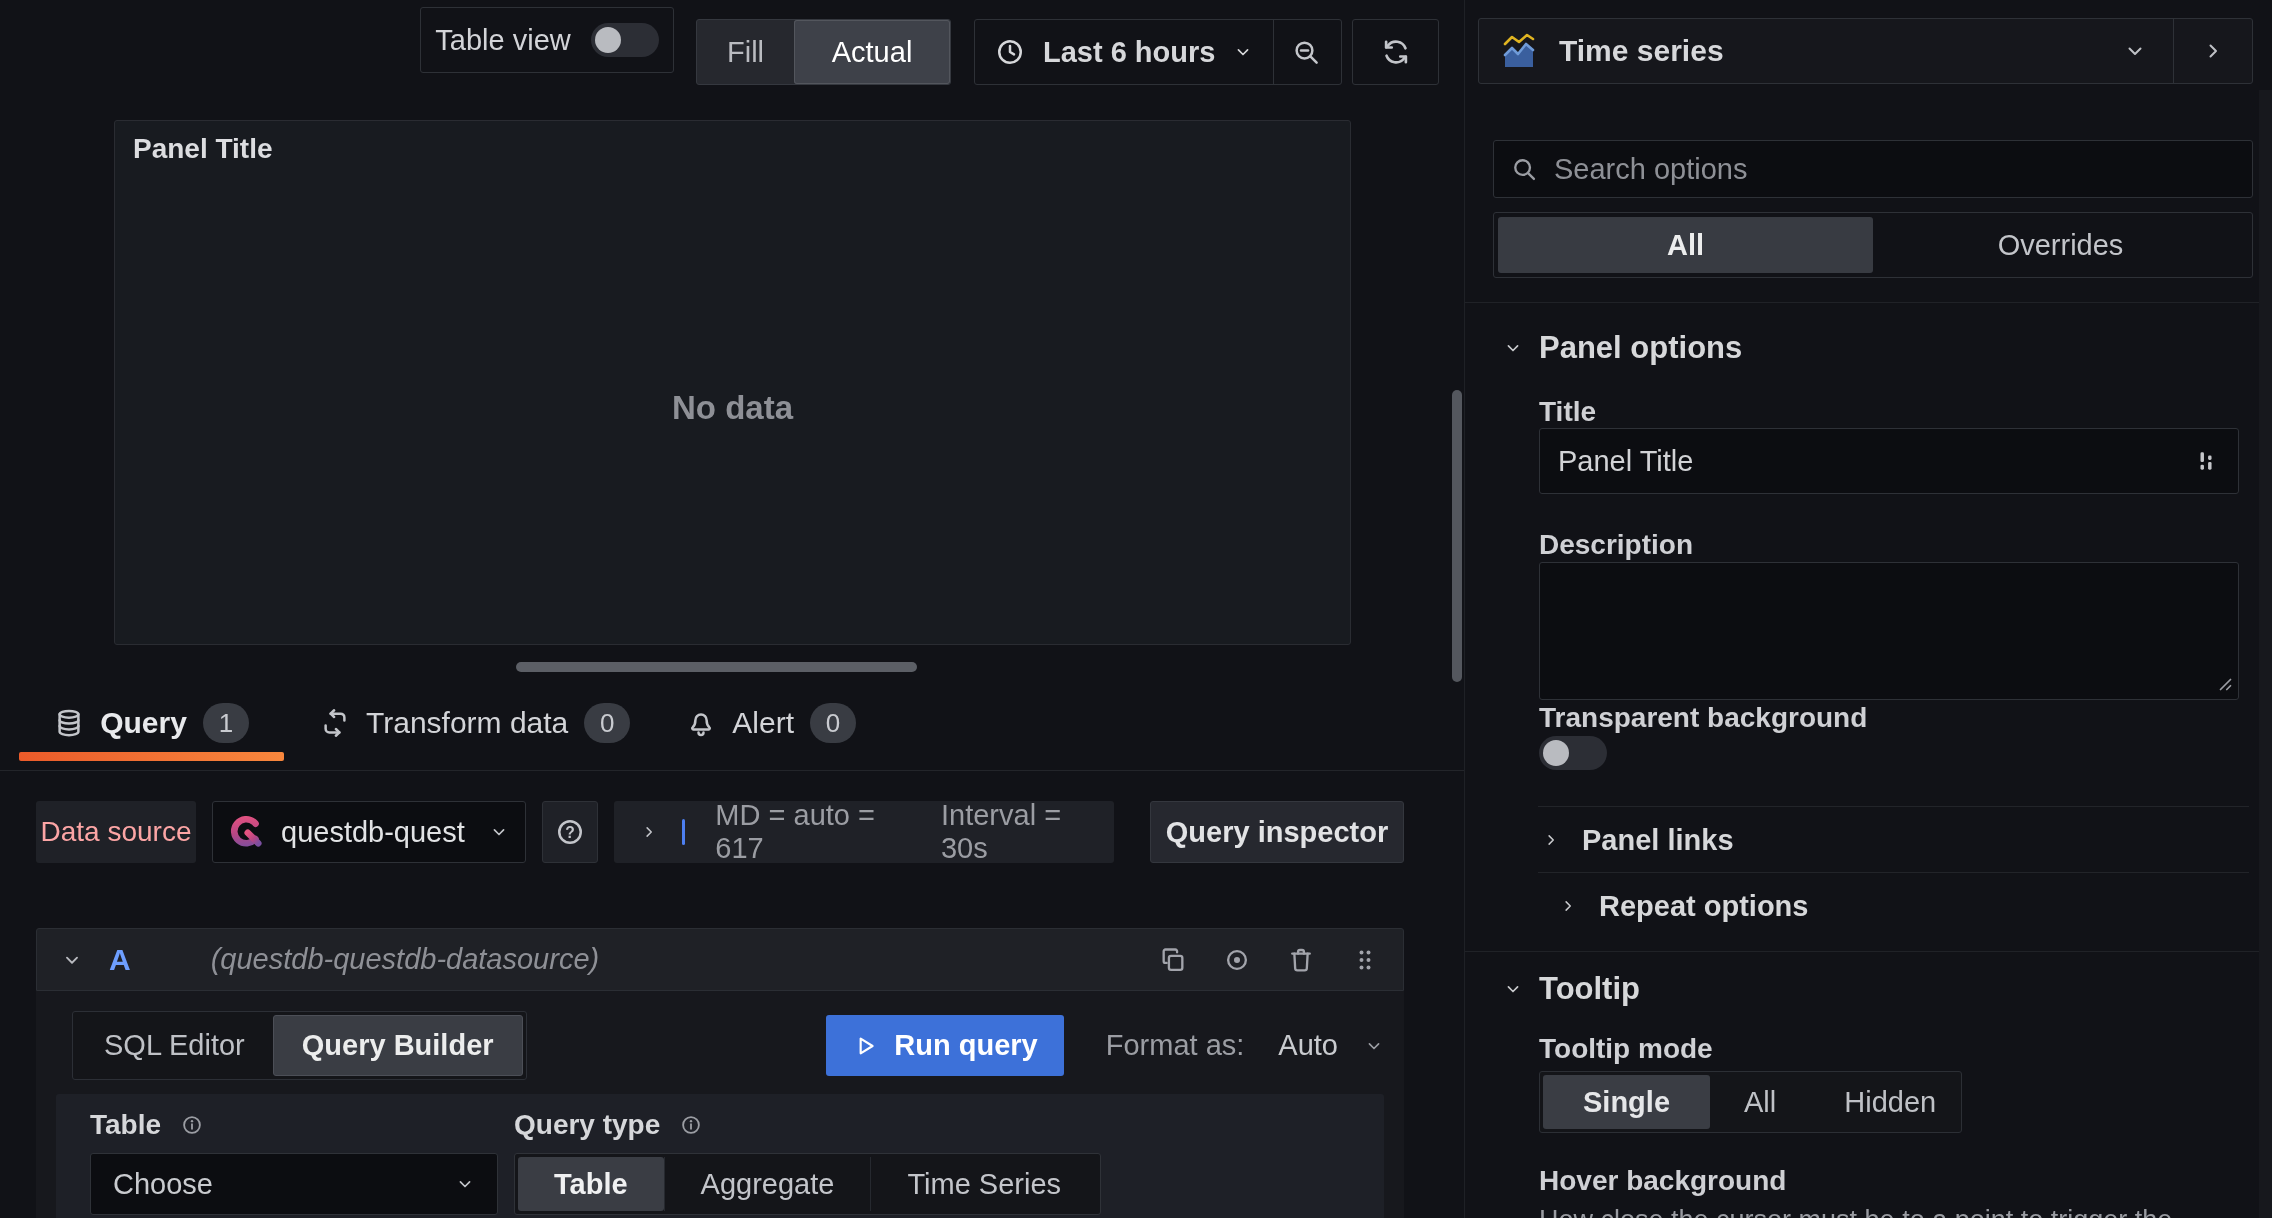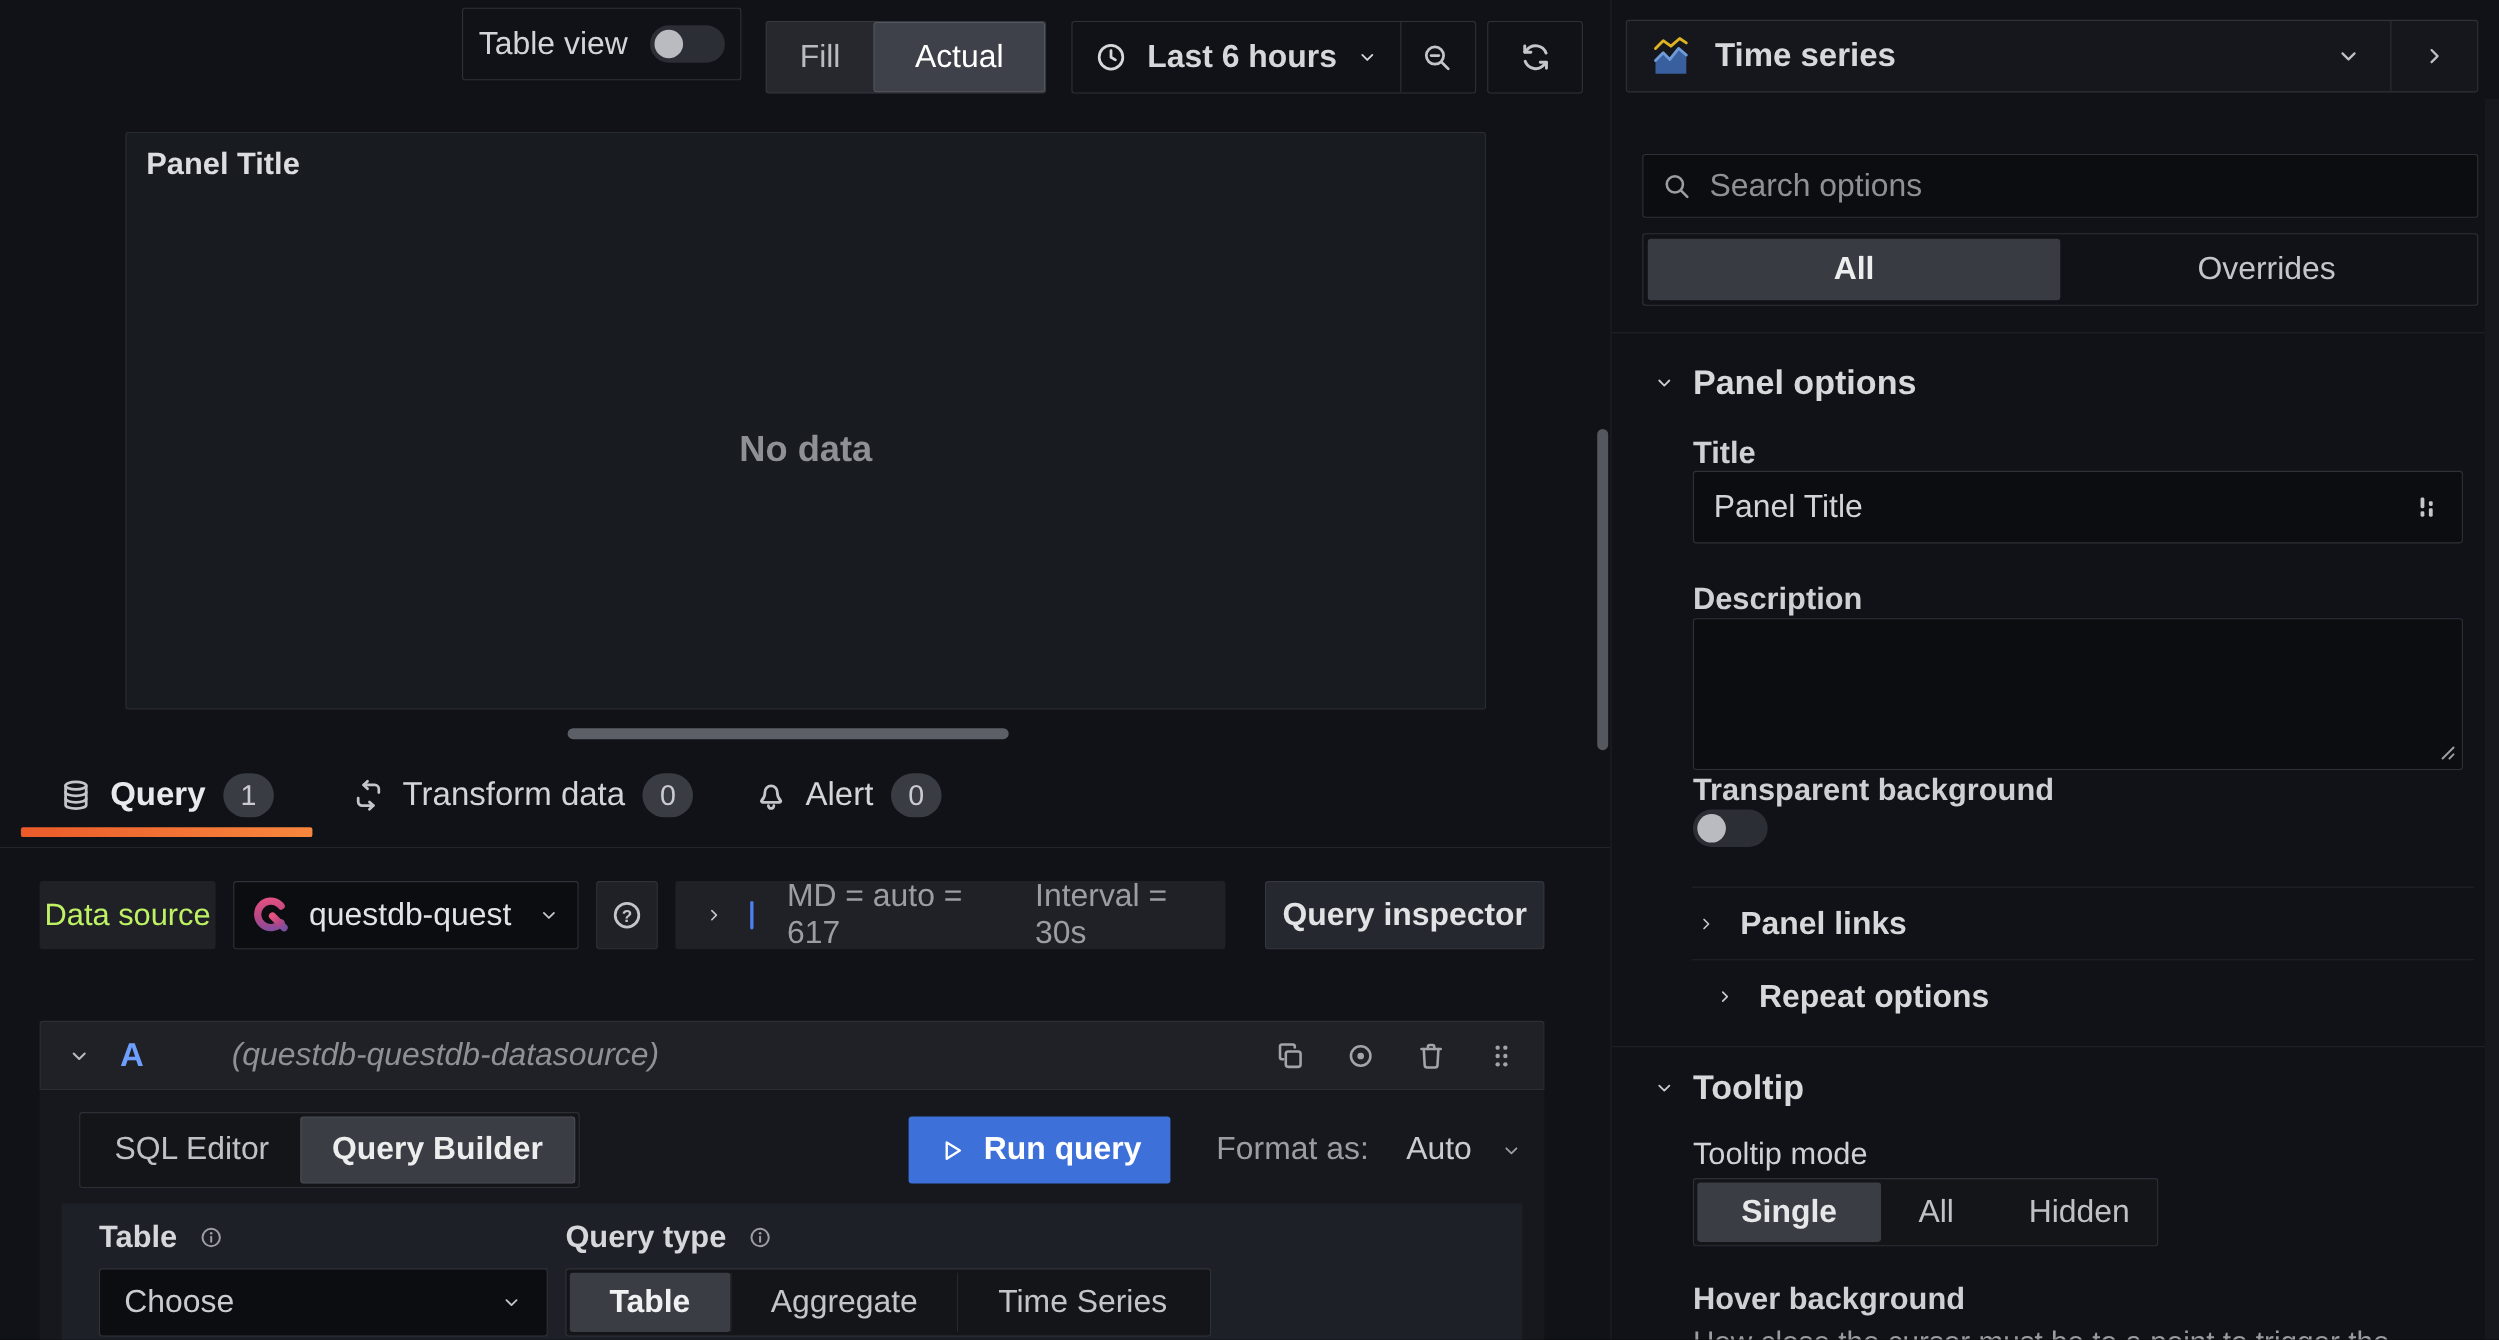--- a/index.html
+++ b/index.html
@@ -45,21 +45,21 @@
   .tab.alert{margin-left:16px;padding:0 20px;gap:16px}
   .badge{background:#393c43;border-radius:20px;min-width:46px;height:40px;display:flex;align-items:center;
          justify-content:center;font-size:26px;font-weight:400;color:#c9cbd0;padding:0 14px}
   .tab-underline{left:19px;top:752px;width:265px;height:9px;border-radius:2px;
                  background:linear-gradient(90deg,#eb5b2a,#f8873d)}
   .tabs-divider{left:0;top:770px;width:1464px;height:1px;background:#23252a}
 
   
   .ds-row{left:36px;top:801px;height:62px;display:flex;align-items:stretch;gap:16px}
   .chip{width:160px;background:#1f2127;border-radius:3px;display:flex;align-items:center;justify-content:center;
-        font-size:28px;color:#bef264}
+        font-size:28px;color:#fca5a5}
   .ds-picker{width:314px;background:#0c0d11;border:1px solid #2e3137;border-radius:3px;display:flex;
              align-items:center;padding:0 16px;gap:16px}
   .ds-name{font-size:29px;font-weight:400;color:#e2e3e5}
   .ds-picker .chev{margin-left:auto;color:#c3c5ca}
   .help-btn{width:56px;background:#1f2127;border:1px solid #2e3137;border-radius:3px;display:flex;
             align-items:center;justify-content:center;color:#c3c5ca}
   .opts-summary{width:500px;background:#1f2127;border-radius:3px;display:flex;align-items:center;
                 padding:0 26px;color:#9b9da3;font-size:29px}
   .cursorbar{width:4px;height:26px;border-radius:2px;background:#4d7ff0;margin:0 30px 0 24px}
   .opts-summary .interval{margin-left:44px}
@@ -118,21 +118,21 @@
   .pd3{left:73px;top:872px;width:711px}
   .pd4{left:0;top:951px;width:808px;background:#202227}
   .sec-header{display:flex;align-items:center;gap:16px;color:#d7d8da;font-size:31px;font-weight:700}
   .sec-header .chev{color:#c9cacd}
   .sh-po{left:38px;top:330px}
   .sh-tt{left:38px;top:971px}
   .opt-label{left:74px;font-size:28px;font-weight:700;color:#cfd0d4}
   .l-title{top:396px}
   .l-desc{top:529px}
   .l-transp{top:702px}
-  .l-ttmode{top:1033px;font-weight:400;color:#d0d1d5}
+  .l-ttmode{top:1033px;font-weight:700;color:#d0d1d5}
   .l-hover{top:1165px}
   .title-input{left:74px;top:428px;width:700px;height:66px;background:#0c0d11;border:1px solid #2e3137;border-radius:3px;
                display:flex;align-items:center;padding:0 18px}
   .title-input input{flex:1;background:transparent;border:none;font-size:29px;color:#d2d3d6}
   .title-input .varicon{color:#c5c6ca}
   .desc-area{left:74px;top:562px;width:700px;height:138px;background:#0c0d11;border:1px solid #2e3137;border-radius:3px;
              resize:none;color:#d2d3d6;font-size:29px;padding:12px 18px}
   .resize-corner{left:748px;top:672px;color:#9b9da3;pointer-events:none}
   .toggle2{left:74px;top:736px}
   .row-collapse{display:flex;align-items:center;gap:22px;font-size:29px;font-weight:700;color:#d7d8da;height:40px}

